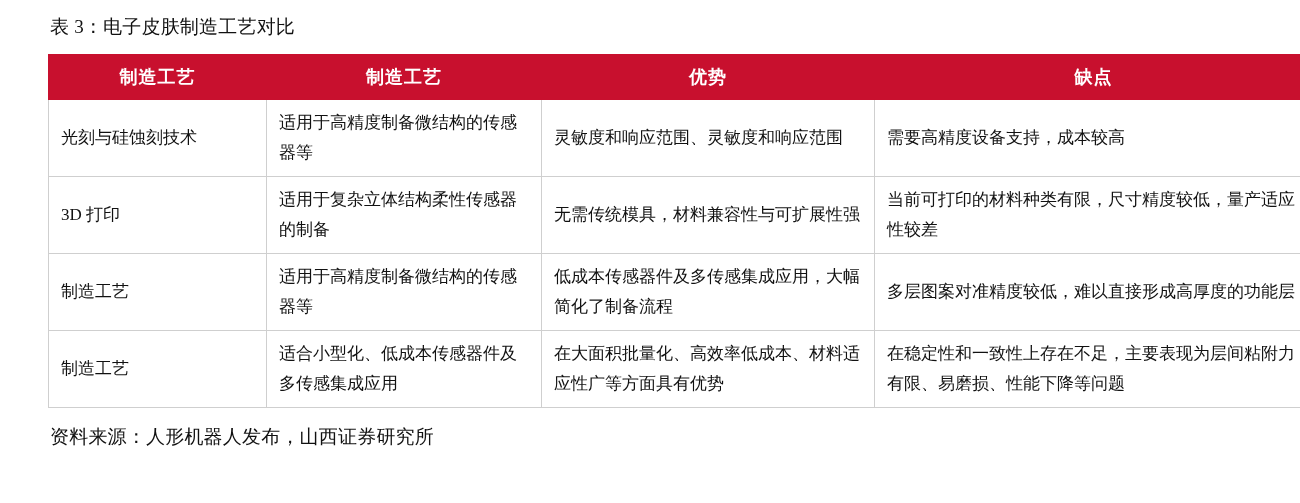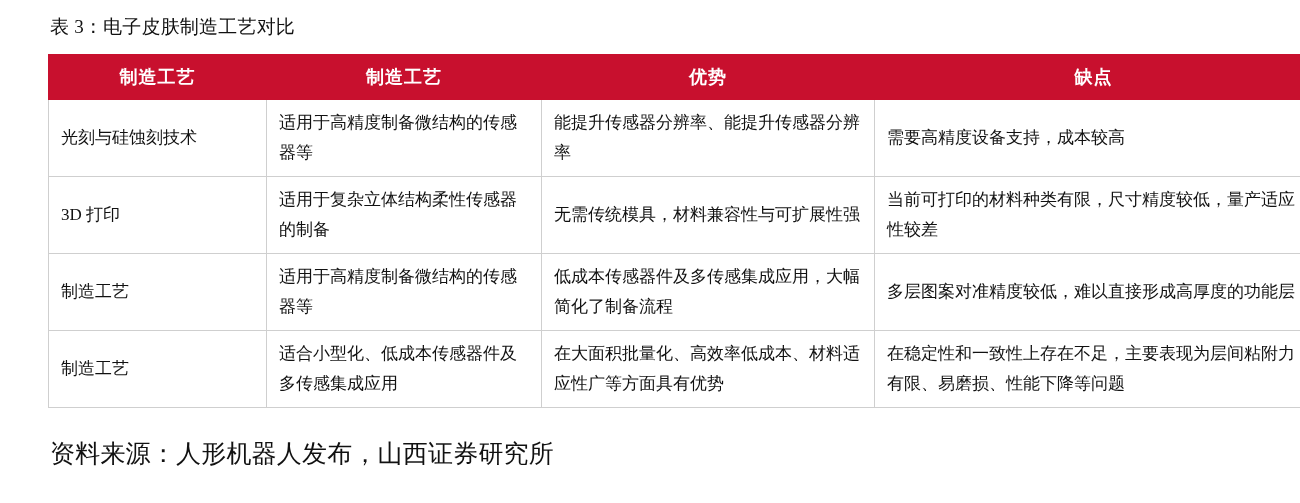--- a/index.html
+++ b/index.html
@@ -54,23 +54,23 @@
   }
   td.c0 { width: 205px; padding-left: 16px; }
   td.c1 { width: 262px; }
   td.c2 { width: 320px; }
   td.c3 { width: 425px; }
   th.h0 { width: 205px; }
   th.h1 { width: 262px; }
   th.h2 { width: 320px; }
   th.h3 { width: 425px; }
   .source {
-    font-size: 25px;
+    font-size: 19px;
     color: #111111;
-    margin-top: 29px;
+    margin-top: 16px;
     margin-left: 2px;
     letter-spacing: 0.2px;
   }
 </style>
 </head>
 <body>
 
 <div class="page">
 
   <div class="caption">表 3：电子皮肤制造工艺对比</div>
@@ -81,21 +81,21 @@
         <th class="h0">制造工艺</th>
         <th class="h1">制造工艺</th>
         <th class="h2">优势</th>
         <th class="h3">缺点</th>
       </tr>
     </thead>
     <tbody>
       <tr>
         <td class="c0">光刻与硅蚀刻技术</td>
         <td class="c1">适用于高精度制备微结构的传感器等</td>
-        <td class="c2">能提升传感器分辨率、能提升传感器分辨率</td>
+        <td class="c2">灵敏度和响应范围、灵敏度和响应范围</td>
         <td class="c3">需要高精度设备支持，成本较高</td>
       </tr>
       <tr>
         <td class="c0">3D 打印</td>
         <td class="c1">适用于复杂立体结构柔性传感器的制备</td>
         <td class="c2">无需传统模具，材料兼容性与可扩展性强</td>
         <td class="c3">当前可打印的材料种类有限，尺寸精度较低，量产适应性较差</td>
       </tr>
       <tr>
         <td class="c0">制造工艺</td>

